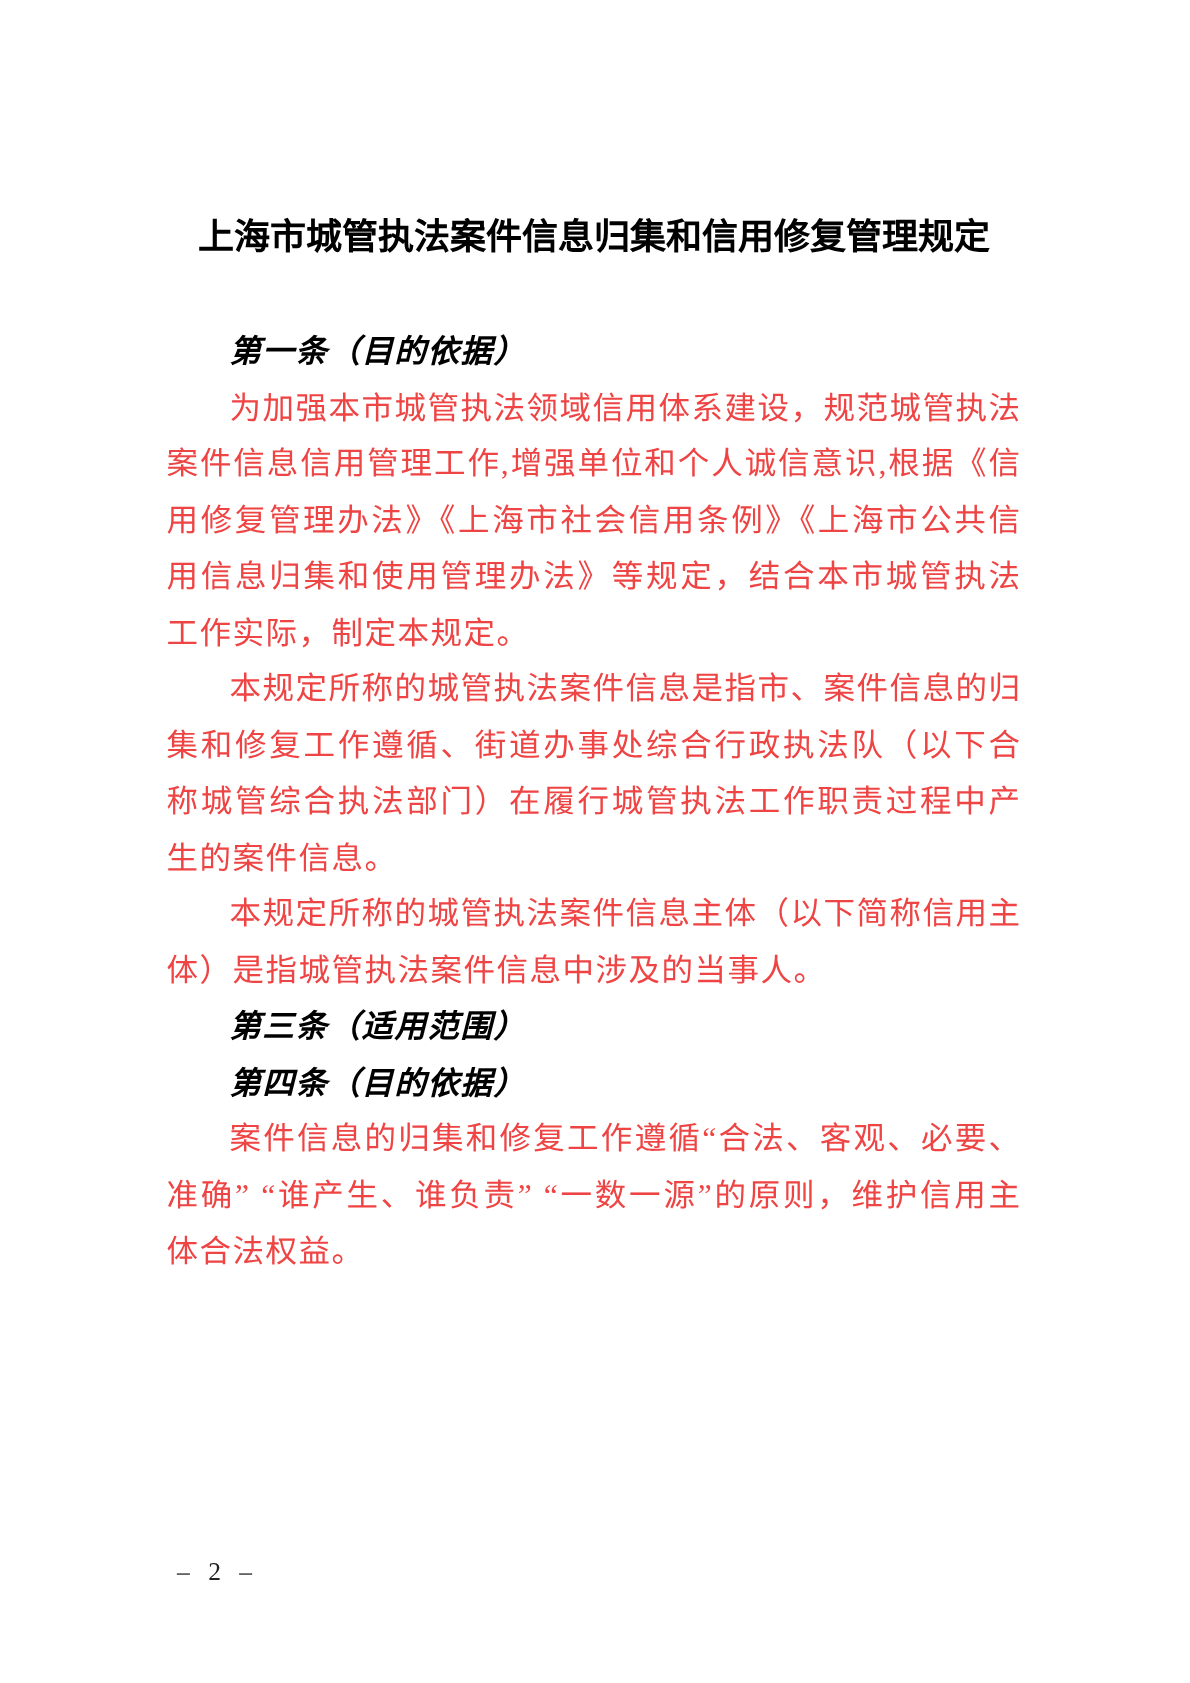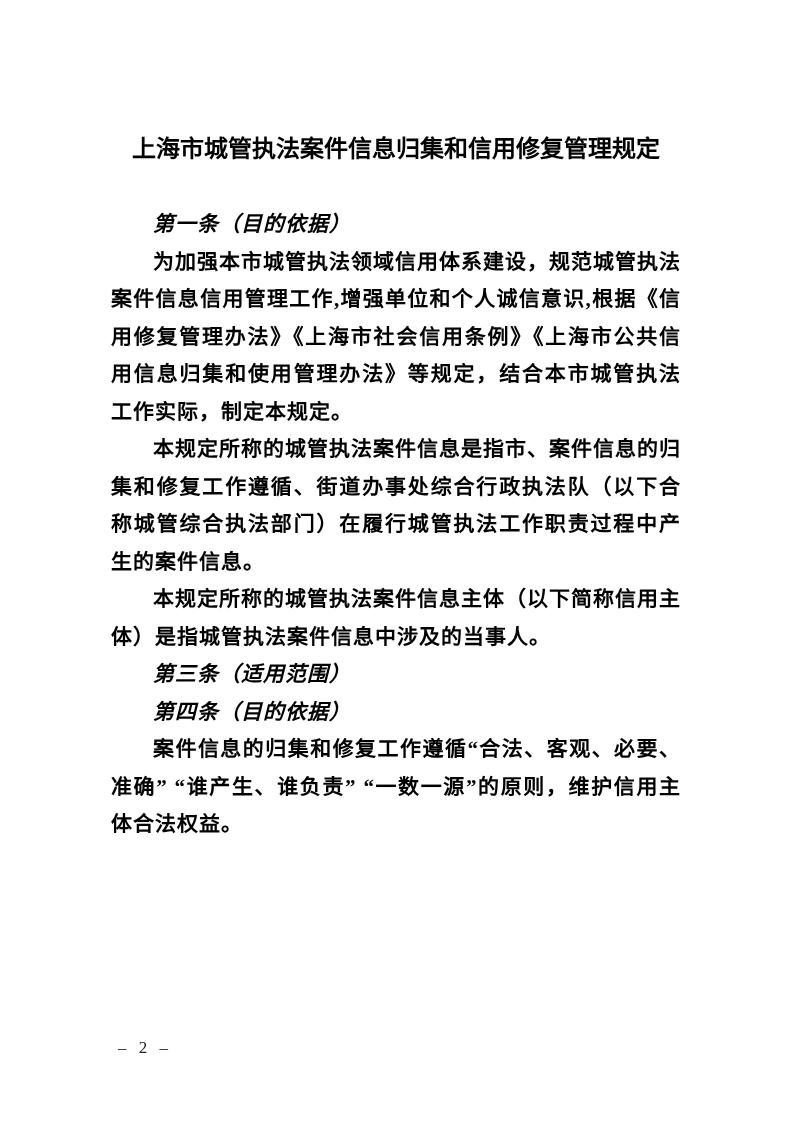--- a/index.html
+++ b/index.html
@@ -12,43 +12,42 @@
     width: 793px;
     height: 1122px;
     background: #ffffff;
     overflow: hidden;
     color: #111111;
     font-family: "Liberation Serif", serif;
   }
   .doc {
     position: absolute;
     left: 111px;
-    top: 0;
+    top: 10px;
     width: 570px;
   }
   .title {
     margin: 131px 0 39px 0;
     font-size: 24px;
     line-height: 36px;
     font-weight: 700;
     text-align: center;
     letter-spacing: 0px;
     color: #000000;
     font-family: "Liberation Serif", serif;
   }
   .paragraphs p {
     margin: 0;
     font-size: 21px;
     line-height: 37.5px;
     letter-spacing: 1px;
     text-align: justify;
     text-justify: inter-ideograph;
     text-indent: 42px;
-    color: #000000;
-    font-weight: bold;
+    color: #ef4444;
   }
   .paragraphs p.heading {
     font-weight: 700;
     color: #000000;
     text-align: left;
     font-style: italic;
   }
   .page-number {
     position: absolute;
     left: 118px;

